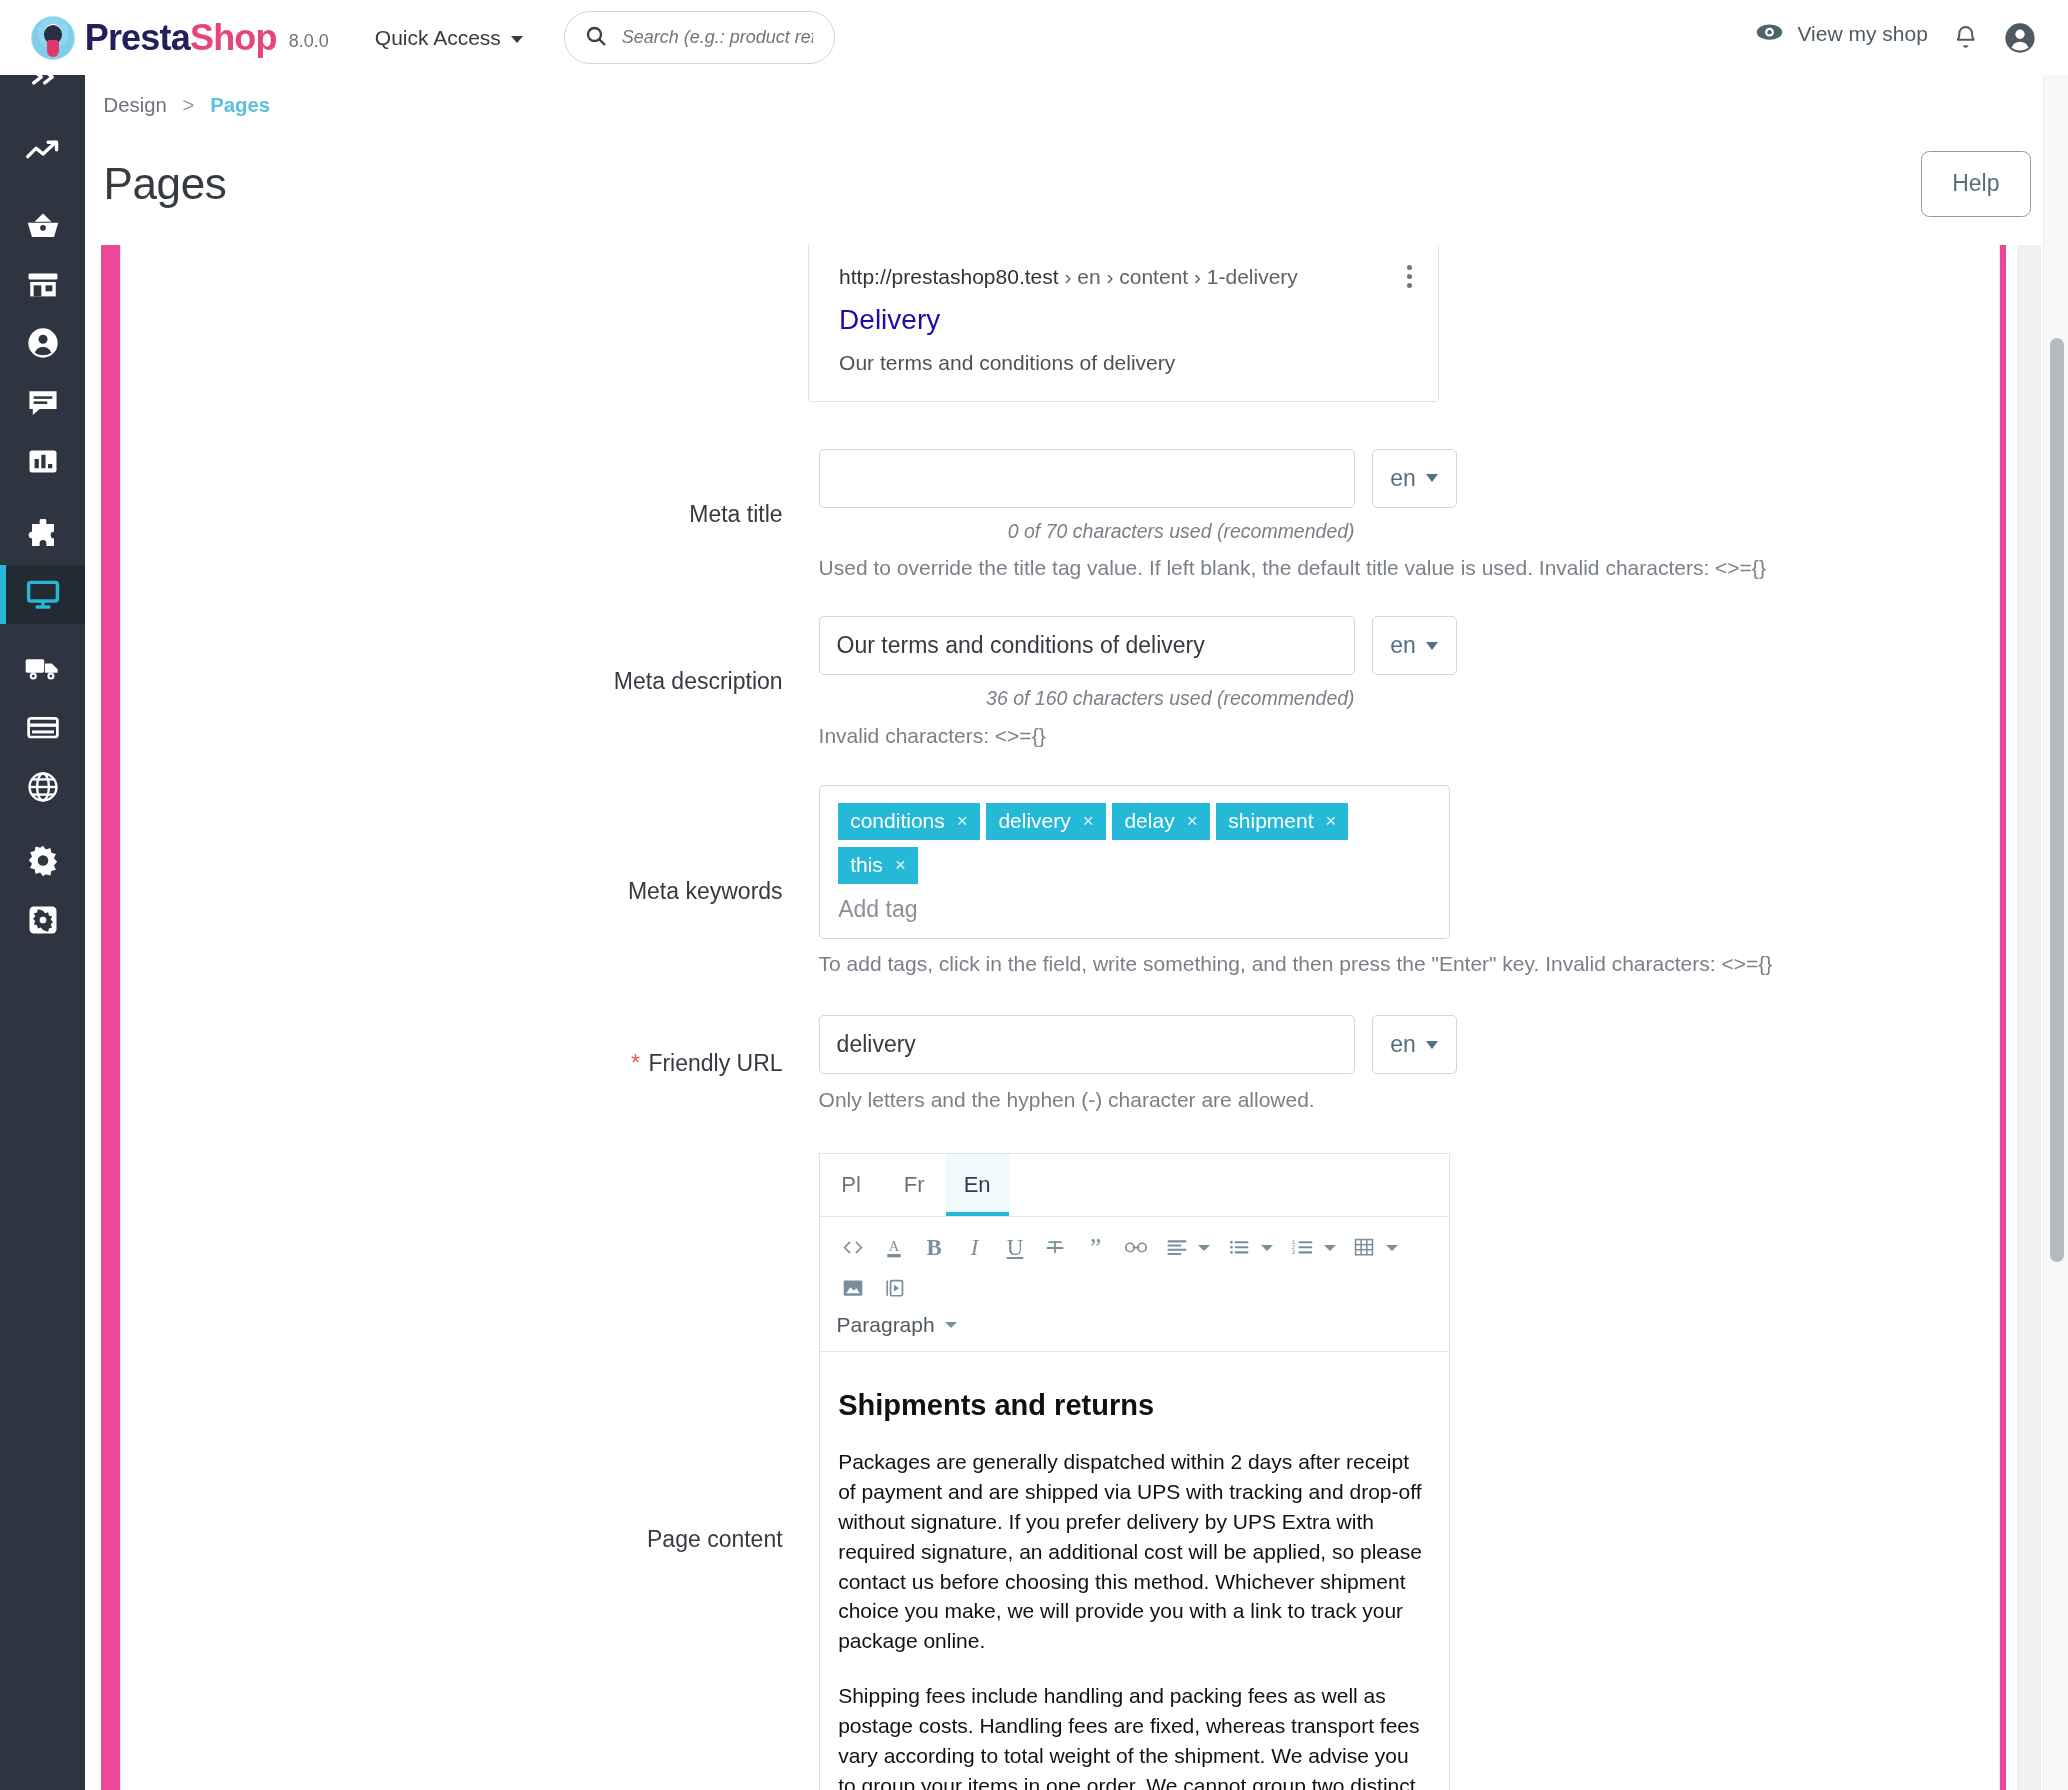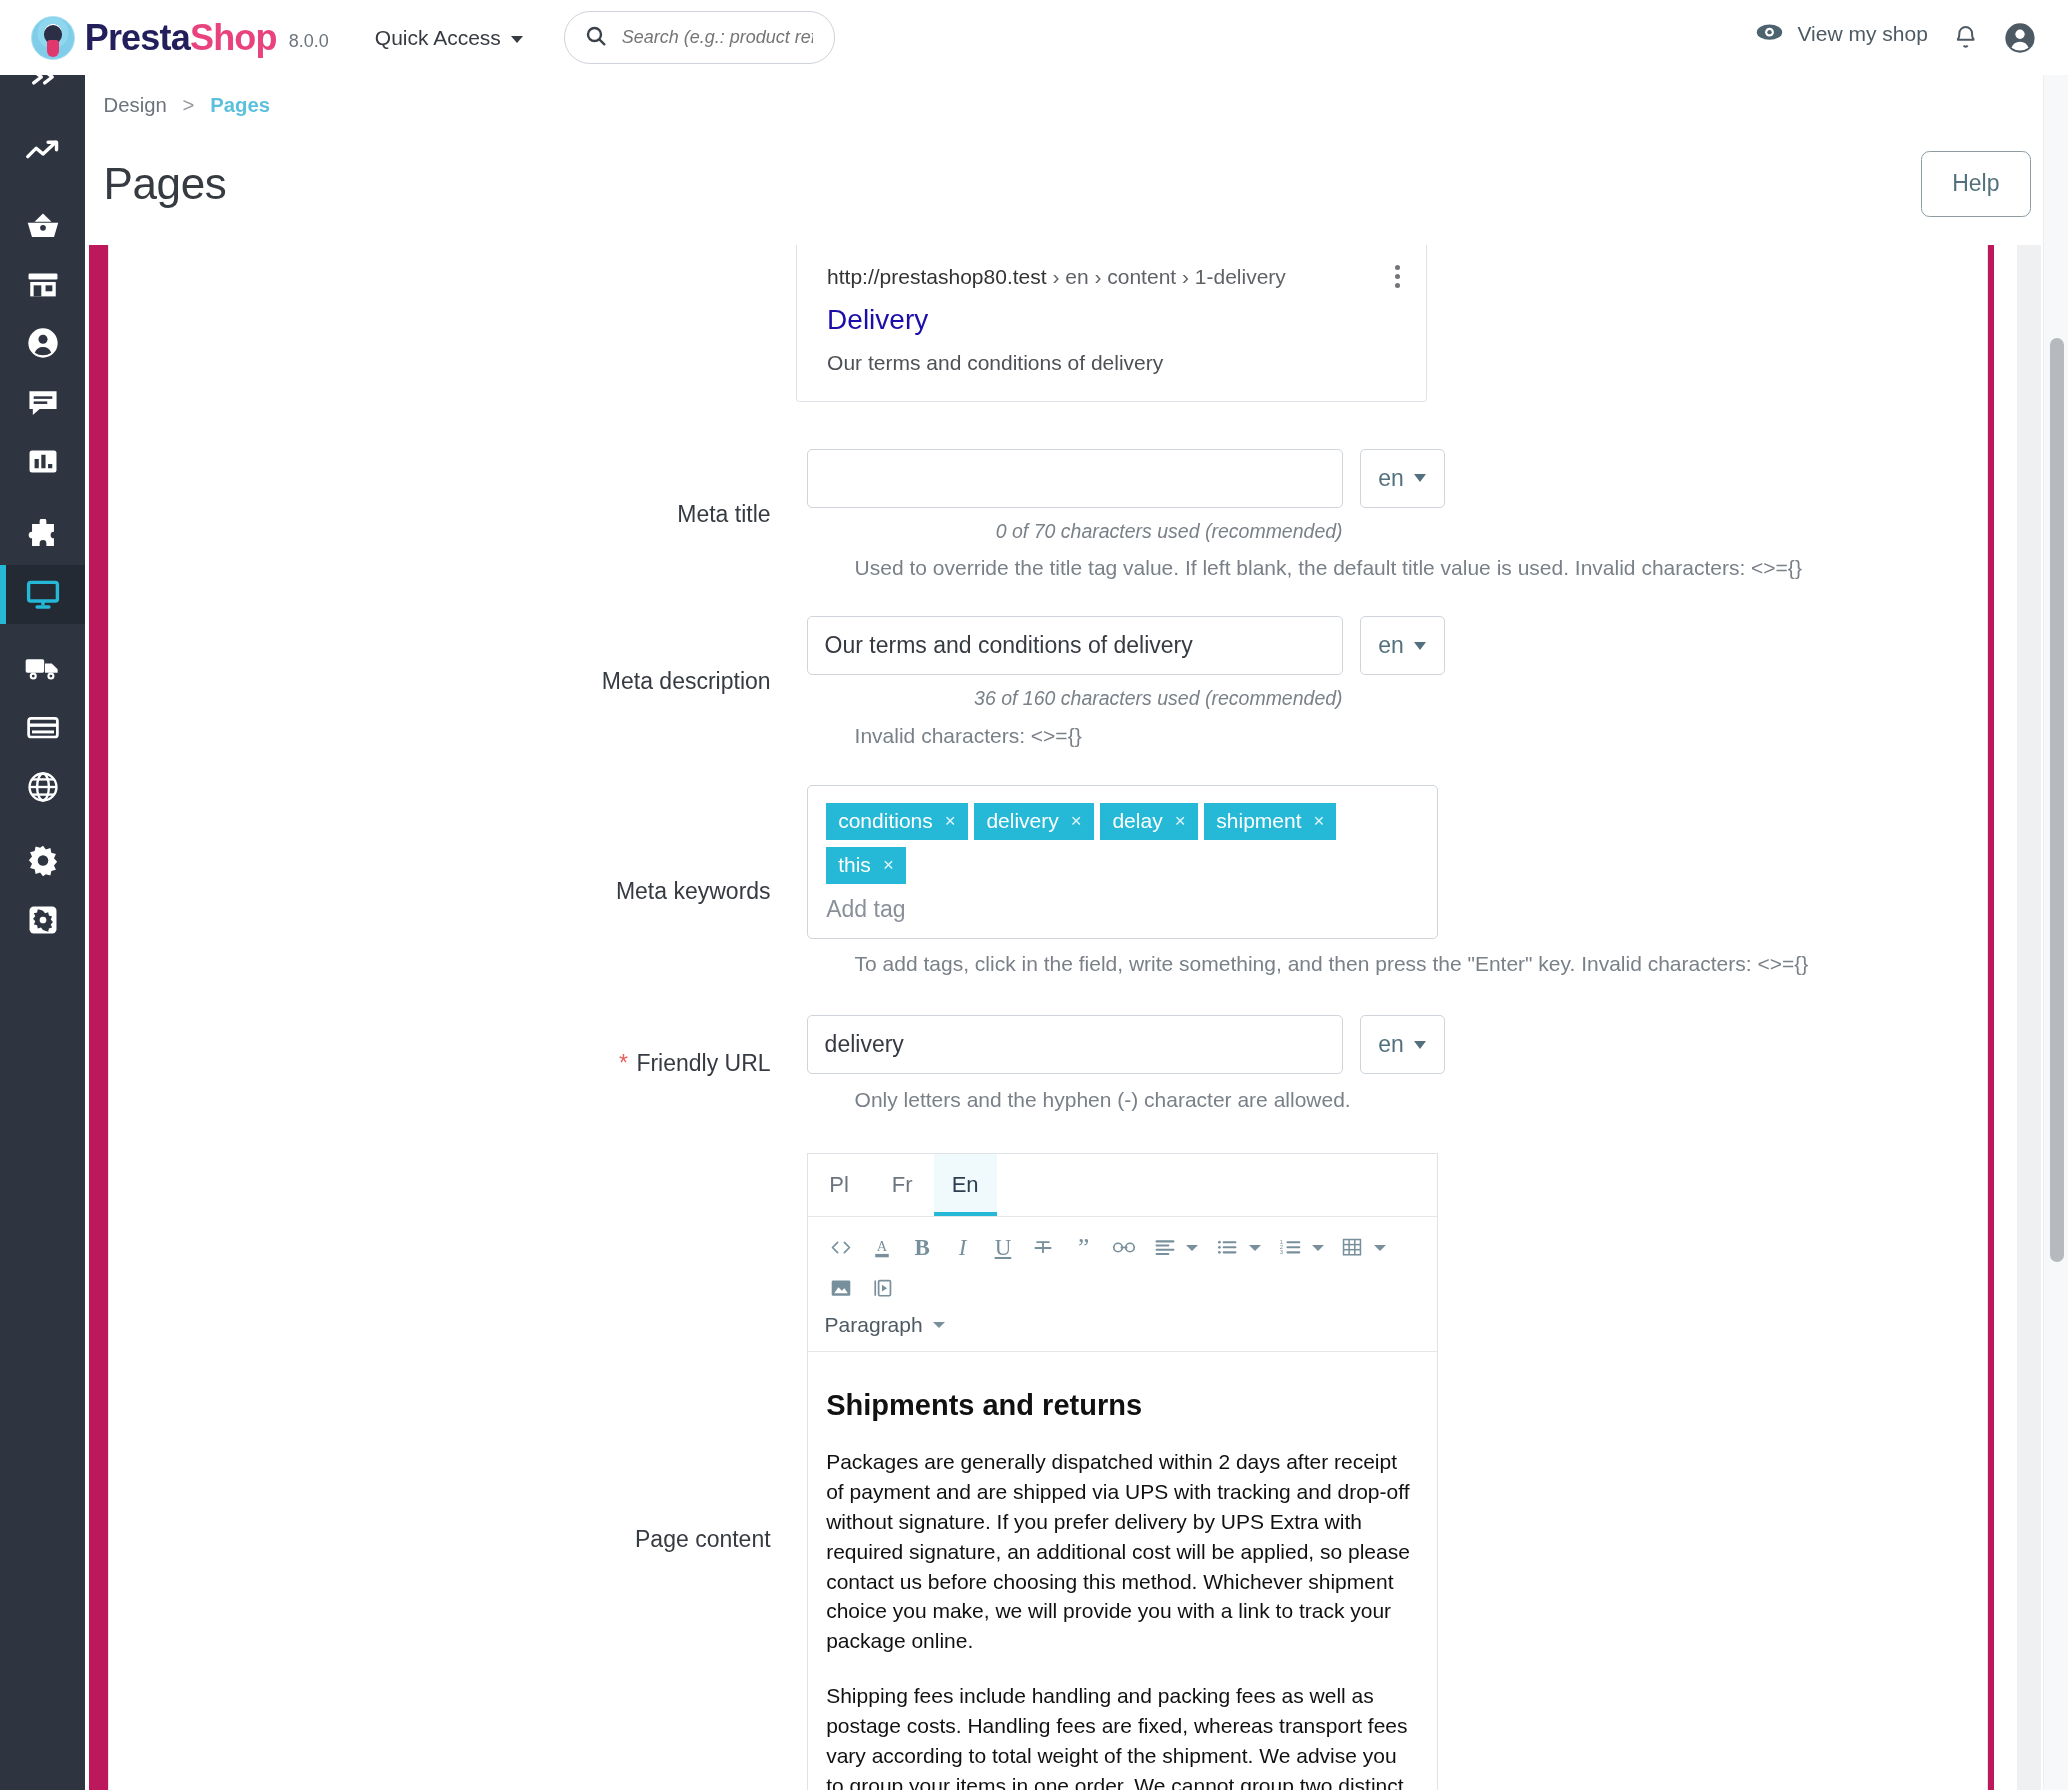--- a/index.html
+++ b/index.html
@@ -73,22 +73,22 @@
   .title-row{ display:flex; align-items:center; margin:34px 18.6px 0 18.6px;}
   .page-title{ font-size:44px; font-weight:400; color:#363a41; letter-spacing:-0.4px;}
   .help-btn{
     margin-left:auto; margin-right:18.6px; width:110px; height:66px; border:0.8px solid #8f9ba3;
     border-radius:8.5px; background:#fff; color:#53707e; font-size:23px; cursor:pointer;
     font-family:"Liberation Sans", sans-serif;
   }
 
   
   .panel-wrap{
-    position:absolute; left:4px; top:170px; width:1905px; height:1546px;
-    background:#be185d; overflow:hidden;
+    position:absolute; left:16px; top:170px; width:1905px; height:1546px;
+    background:#ec4899; overflow:hidden;
   }
   .panel{
     position:absolute; left:18.6px; top:0; width:1880px; height:2204px;
     background:#ffffff; border:0.8px solid #e4e7ea; border-top:none;
   }
   .form-row{ display:flex; align-items:center; padding:0 0 0 11px; }
   .lbl{
     width:687px; text-align:right; padding-right:36px; font-size:23px; color:#363a41;
     line-height:1.2; flex:none;
   }
@@ -116,21 +116,21 @@
     font-family:"Liberation Sans", sans-serif;
   }
   .lang-sel{
     margin-left:17px; width:85px; height:59px; border:0.8px solid #ced4da; border-radius:5.1px;
     background:#fff; display:flex; align-items:center; justify-content:center; gap:10.2px;
     font-size:23px; color:#53707e; cursor:pointer;
   }
   .chev{ width:0;height:0;border-left:6.8px solid transparent;border-right:6.8px solid transparent;
     border-top:8.5px solid #53707e;}
   .counter{ width:536px; text-align:right; font-size:19.5px; font-style:italic; color:#7a8088; margin-top:12px;}
-  .hint{ font-size:21px; color:#7a8088; margin-top:13.6px;margin-left:48px;}
+  .hint{ font-size:21px; color:#7a8088; margin-top:13.6px;}
 
   
   .tagbox{
     width:631px; min-height:98px; border:0.8px solid #ced4da; border-radius:5.1px; background:#fff;
     padding:17px 18.6px 15.3px 18.6px;
   }
   .tags{ display:flex; flex-wrap:wrap; gap:6.8px;}
   .tag{
     background:#25b9d7; color:#fff; font-size:21px; height:37px; display:flex; align-items:center;
     padding:0 12px; gap:12px; cursor:default;

